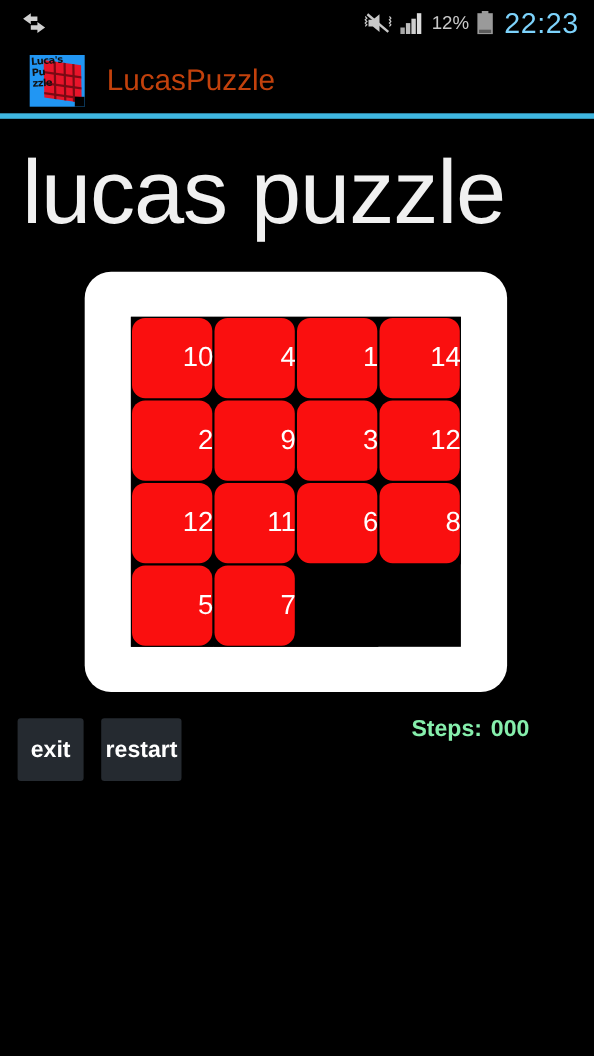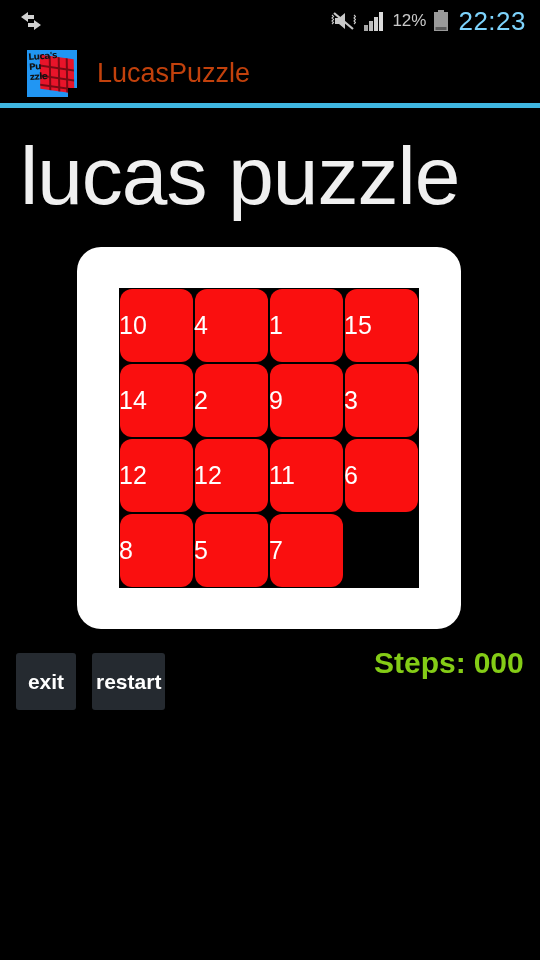--- a/index.html
+++ b/index.html
@@ -85,21 +85,21 @@
   .puzzle-grid {
     position:absolute; left:42px; top:41px;
     width:300px; height:300px;
     background:#000000;
     display:grid;
     grid-template-columns:repeat(4, 75px);
     grid-template-rows:repeat(4, 75px);
   }
   .tile {
     position:relative;
-    display:flex; align-items:center; justify-content:flex-start;
+    display:flex; align-items:center; justify-content:flex-end;
     color:#ffffff; font-size:25px;
     font-family:"Liberation Sans", sans-serif;
     background:#000;
   }
   .tile .face {
     position:absolute; left:1px; top:1px; right:1px; bottom:1px;
     background:#fa0f0f; border-radius:12px;
   }
   .tile .num { position:relative; z-index:2; }
   .tile.blank { background:#000000; }
@@ -115,22 +115,22 @@
     font-size:21px; font-weight:bold;
     border:none; border-radius:3px;
     height:57px; padding:0 4px;
     display:flex; align-items:center; justify-content:center;
     white-space:nowrap;
   }
   #btn-exit { min-width:60px; }
 
   .stats {
     position:absolute; left:374px; top:645px;
-    color:#84cc16; font-family:"Liberation Sans", sans-serif;
-    font-size:30px; font-weight:bold; line-height:36px;
+    color:#86efac; font-family:"Liberation Sans", sans-serif;
+    font-size:21px; font-weight:bold; line-height:36px;
   }
   .stats .row { display:flex; white-space:pre; }
   .stats .lbl { }
   .stats .val { }
 </style>
 </head>
 <body>
 
 <div id="screen">
 
@@ -200,24 +200,20 @@
         <div class="tile">
           <span class="face"></span>
           <span class="num">4</span>
         </div>
         <div class="tile">
           <span class="face"></span>
           <span class="num">1</span>
         </div>
         <div class="tile">
           <span class="face"></span>
-          <span class="num">15</span>
-        </div>
-        <div class="tile">
-          <span class="face"></span>
           <span class="num">14</span>
         </div>
         <div class="tile">
           <span class="face"></span>
           <span class="num">2</span>
         </div>
         <div class="tile">
           <span class="face"></span>
           <span class="num">9</span>
         </div>

